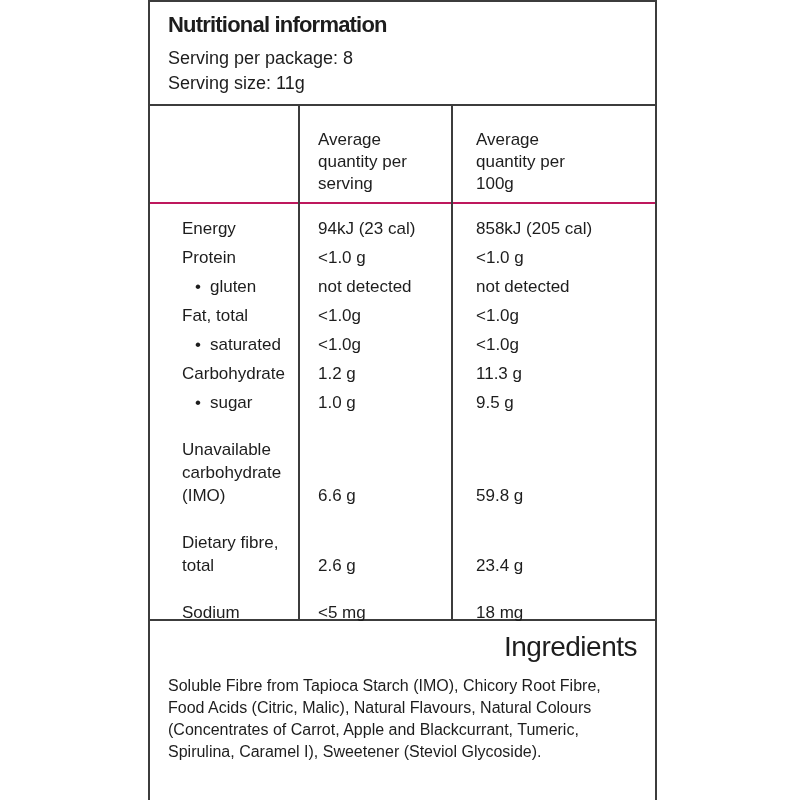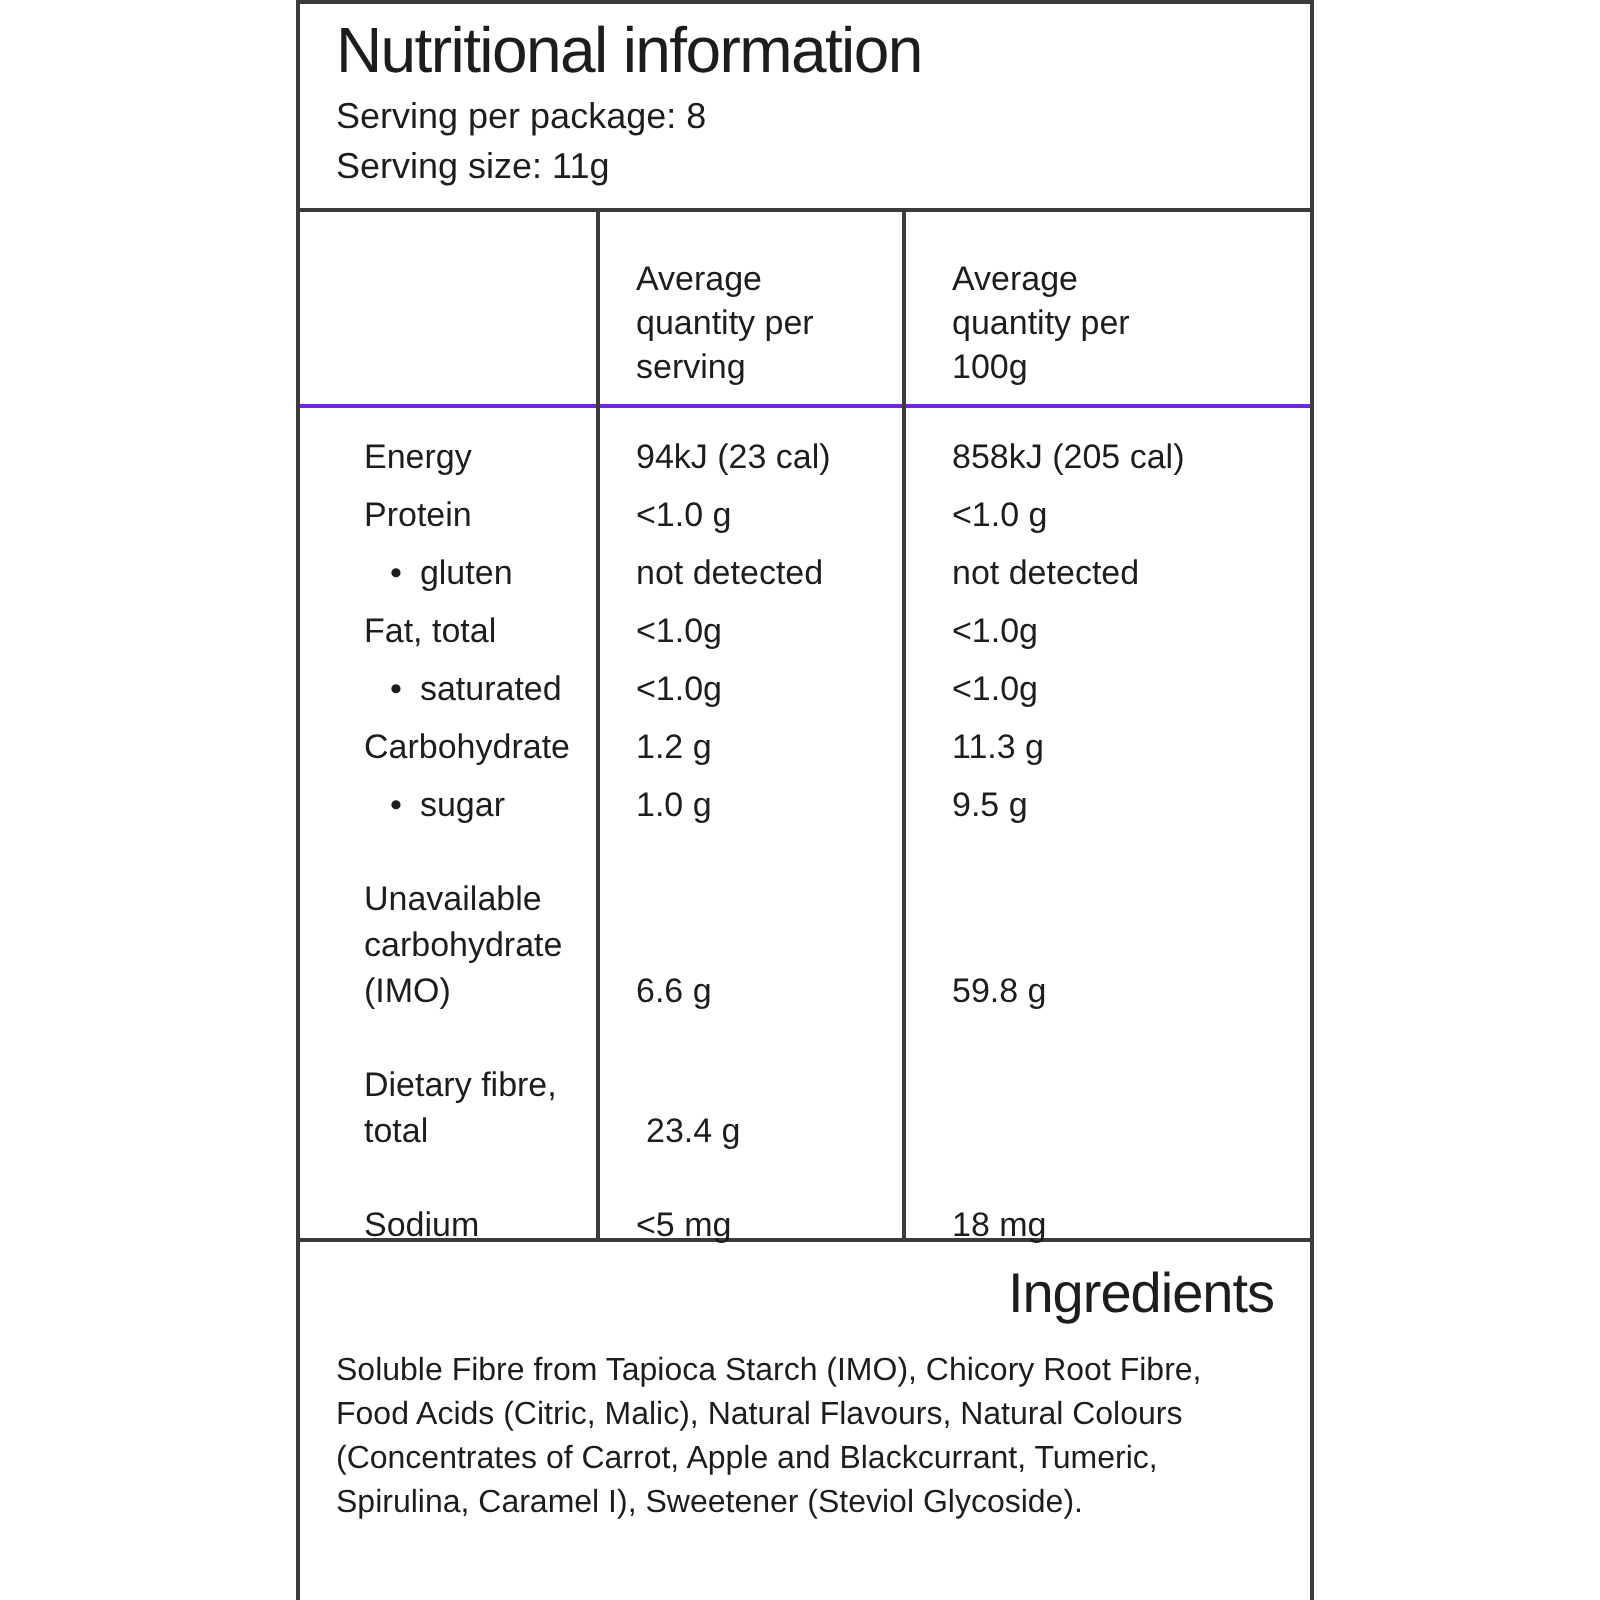--- a/index.html
+++ b/index.html
@@ -10,31 +10,31 @@
   }
   * { box-sizing:border-box; }
 
   .label-box {
     position:absolute; left:148px; top:0; width:509px; height:802px;
     border:2px solid #3c3c3c; background:#ffffff;
   }
 
   
   .head { height:104px; border-bottom:2px solid #3c3c3c; padding:5px 10px 0 18px; }
-  .title { font-size:32px; line-height:36px; font-weight:400; letter-spacing:-0.8px; margin:0; }
+  .title { font-size:22px; line-height:36px; font-weight:700; letter-spacing:-0.8px; margin:0; }
   .serving-line { font-size:18px; line-height:25px; }
   .serving-first { margin-top:3px; }
 
   
   .table { position:relative; }
   .vline { position:absolute; top:0; width:2px; background:#3c3c3c; height:515px; }
   .vline-1 { left:148px; }
   .vline-2 { left:301px; }
 
-  .thead { display:flex; height:98px; border-bottom:2px solid #6d28d9; padding-top:23px; align-items:flex-start; }
+  .thead { display:flex; height:98px; border-bottom:2px solid #be185d; padding-top:23px; align-items:flex-start; }
   .thead .hcell-inner { display:block; max-width:112px; }
   .tbody { height:417px; border-bottom:2px solid #3c3c3c; padding-top:13px; }
 
   .row { display:flex; align-items:flex-end; margin-bottom:6px; }
   .row.spaced { margin-top:24px; }
   .c1 { width:150px; padding-left:32px; }
   .c2 { width:153px; padding-left:18px; }
   .c3 { flex:1; padding-left:23px; padding-right:6px; }
   .table .c1, .table .c2, .table .c3 { font-size:17px; line-height:23px; }
   .thead .c1, .thead .c2, .thead .c3 { line-height:22px; }
@@ -118,20 +118,21 @@
   </div>
 
   <div class="row spaced">
     <div class="c1"><span class="lbl">Unavailable carbohydrate (IMO)</span></div>
     <div class="c2">6.6 g</div>
     <div class="c3">59.8 g</div>
   </div>
 
   <div class="row spaced">
     <div class="c1"><span class="lbl">Dietary fibre, total</span></div>
+    <div class="c2">2.6 g</div>
     <div class="c3">23.4 g</div>
   </div>
 
   <div class="row spaced">
     <div class="c1"><span class="lbl">Sodium</span></div>
     <div class="c2">&lt;5 mg</div>
     <div class="c3">18 mg</div>
   </div>
 </div>
   </div>

